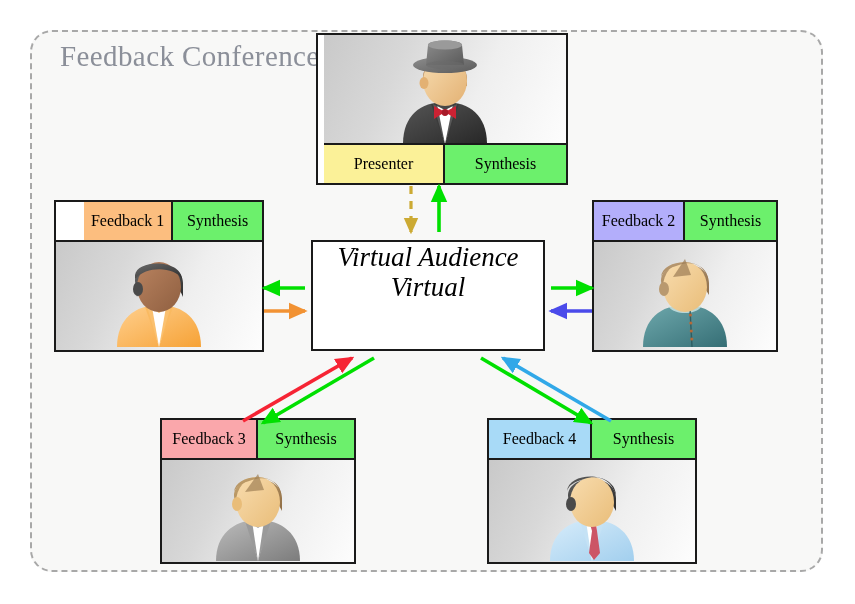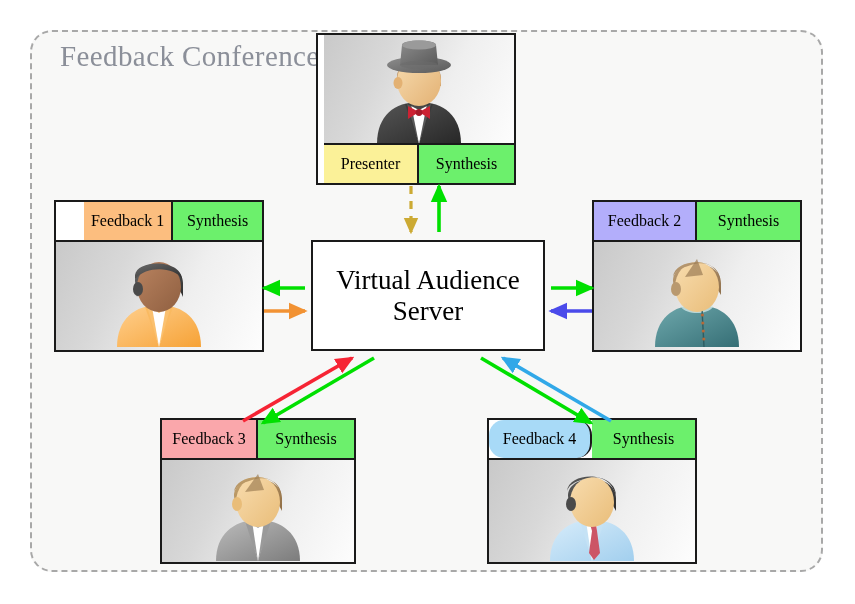--- a/index.html
+++ b/index.html
@@ -90,24 +90,24 @@
   #server-box {
     position: absolute;
     left: 311px;
     top: 240px;
     width: 234px;
     height: 111px;
     box-sizing: border-box;
     border: 2px solid #1a1a1a;
     background: #ffffff;
     display: flex;
-    align-items: center;
     justify-content: center;
     text-align: center;
     z-index: 5;
+    font-style: italic;
   }
   #server-label {
     font-family: "Liberation Serif", serif;
     font-size: 27px;
     line-height: 1.12;
     color: #000000;
     padding: 0 6px;
   }
 
   
@@ -157,21 +157,21 @@
   <line x1="551" y1="288" x2="592" y2="288" stroke="#00e000" stroke-width="3.6" marker-end="url(#ah-green)"></line>
   <line x1="592" y1="311" x2="551" y2="311" stroke="#4a4aea" stroke-width="3.6" marker-end="url(#ah-blueviolet)"></line>
 
   <line x1="243" y1="421" x2="352" y2="358" stroke="#f62434" stroke-width="3.6" marker-end="url(#ah-red)"></line>
   <line x1="374" y1="358" x2="263" y2="423" stroke="#00e000" stroke-width="3.6" marker-end="url(#ah-green)"></line>
 
   <line x1="611" y1="421" x2="503" y2="358" stroke="#31a8e8" stroke-width="3.6" marker-end="url(#ah-cyan)"></line>
   <line x1="481" y1="358" x2="591" y2="423" stroke="#00e000" stroke-width="3.6" marker-end="url(#ah-green)"></line>
 </svg>
 
-<div class="participant labels-bottom" id="card-presenter" style="left:316px; top:33px; width:200px; height:152px;padding-left:6px;">
+<div class="participant labels-bottom" id="card-presenter" style="left:316px; top:33px; width:252px; height:152px;padding-left:6px;">
   <div class="avatar-pane">
     <svg class="avatar-svg" width="116" height="110" viewBox="0 0 116 110">
       <defs>
         <linearGradient id="g-p-hat" x1="0" y1="0" x2="1" y2="1">
           <stop offset="0%" stop-color="#8d8d8d"></stop>
             <stop offset="100%" stop-color="#5a5a5a"></stop>
         </linearGradient>
         <linearGradient id="g-p-skin" x1="0" y1="0" x2="1" y2="1">
           <stop offset="0%" stop-color="#f7dcb0"></stop>
             <stop offset="100%" stop-color="#e3b173"></stop>
@@ -237,21 +237,21 @@
       <path d="M38,62 L52,102 L45,62 z" fill="#f9b95f" opacity="0.9"></path>
       <path d="M66,62 L52,102 L59,62 z" fill="#f9b95f" opacity="0.9"></path>
       <path d="M28,36 C28,14 76,14 76,38 L76,52 C72,40 60,36 46,38 C38,39 32,44 30,52 z" fill="url(#g-a1-hair)"></path>
       <ellipse cx="52" cy="42" rx="22" ry="25" fill="url(#g-a1-skin)"></ellipse>
       <path d="M28,30 C30,14 74,14 75,34 C68,22 40,20 28,34 z" fill="url(#g-a1-hair)"></path>
       <ellipse cx="31" cy="44" rx="5" ry="7" fill="#4a4a4a"></ellipse>
     </svg>
   </div>
 </div>
 
-<div class="participant labels-top" id="card-feedback-2" style="left:592px; top:200px; width:210px; height:152px;">
+<div class="participant labels-top" id="card-feedback-2" style="left:592px; top:200px; width:186px; height:152px;">
   <div class="label-row">
     <div class="label-cell" style="background:#b3aefb;">Feedback 2</div>
     <div class="label-cell" style="background:#6cf06c;">Synthesis</div>
   </div>
   <div class="avatar-pane">
     <svg class="avatar-svg" width="104" height="102" viewBox="0 0 104 102">
       <defs>
         <linearGradient id="g-a2-skin" x1="0" y1="0" x2="1" y2="1">
           <stop offset="0%" stop-color="#f8dcae"></stop>
             <stop offset="100%" stop-color="#e9bd79"></stop>
@@ -310,21 +310,21 @@
       <ellipse cx="52" cy="41" rx="22" ry="25" fill="url(#g-a3-skin)"></ellipse>
       <path d="M28,31 C30,11 74,11 75,33 C70,17 58,15 46,19 C36,22 30,25 28,31 z" fill="url(#g-a3-hair)"></path>
       <path d="M52,13 L39,31 L58,29 z" fill="#a08055" opacity="0.7"></path>
       <ellipse cx="31" cy="43" rx="5" ry="7" fill="#e9bd79"></ellipse>
     </svg>
   </div>
 </div>
 
 <div class="participant labels-top" id="card-feedback-4" style="left:487px; top:418px; width:210px; height:146px;">
   <div class="label-row">
-    <div class="label-cell" style="background:#a8daf7;border-radius:15px;">Feedback 4</div>
+    <div class="label-cell" style="background:#a8daf7;">Feedback 4</div>
     <div class="label-cell" style="background:#6cf06c;">Synthesis</div>
   </div>
   <div class="avatar-pane">
     <svg class="avatar-svg" width="104" height="100" viewBox="0 0 104 100">
       <defs>
         <linearGradient id="g-a4-skin" x1="0" y1="0" x2="1" y2="1">
           <stop offset="0%" stop-color="#f8dcae"></stop>
             <stop offset="100%" stop-color="#e9bd79"></stop>
         </linearGradient>
         <linearGradient id="g-a4-body" x1="0" y1="0" x2="1" y2="1">
@@ -345,15 +345,15 @@
       <ellipse cx="52" cy="41" rx="22" ry="25" fill="url(#g-a4-skin)"></ellipse>
       <path d="M27,30 C29,10 75,10 76,34 C70,16 56,14 44,18 C34,21 29,24 27,30 z" fill="url(#g-a4-hair)"></path>
       <ellipse cx="31" cy="43" rx="5" ry="7" fill="#4a4a4a"></ellipse>
     </svg>
   </div>
 </div>
 
 <div id="server-box">
   <div id="server-label">
     <span>Virtual Audience</span><br>
-    <span>Server</span>
+    <span>Virtual</span>
   </div>
 </div>
 
 </body></html>

